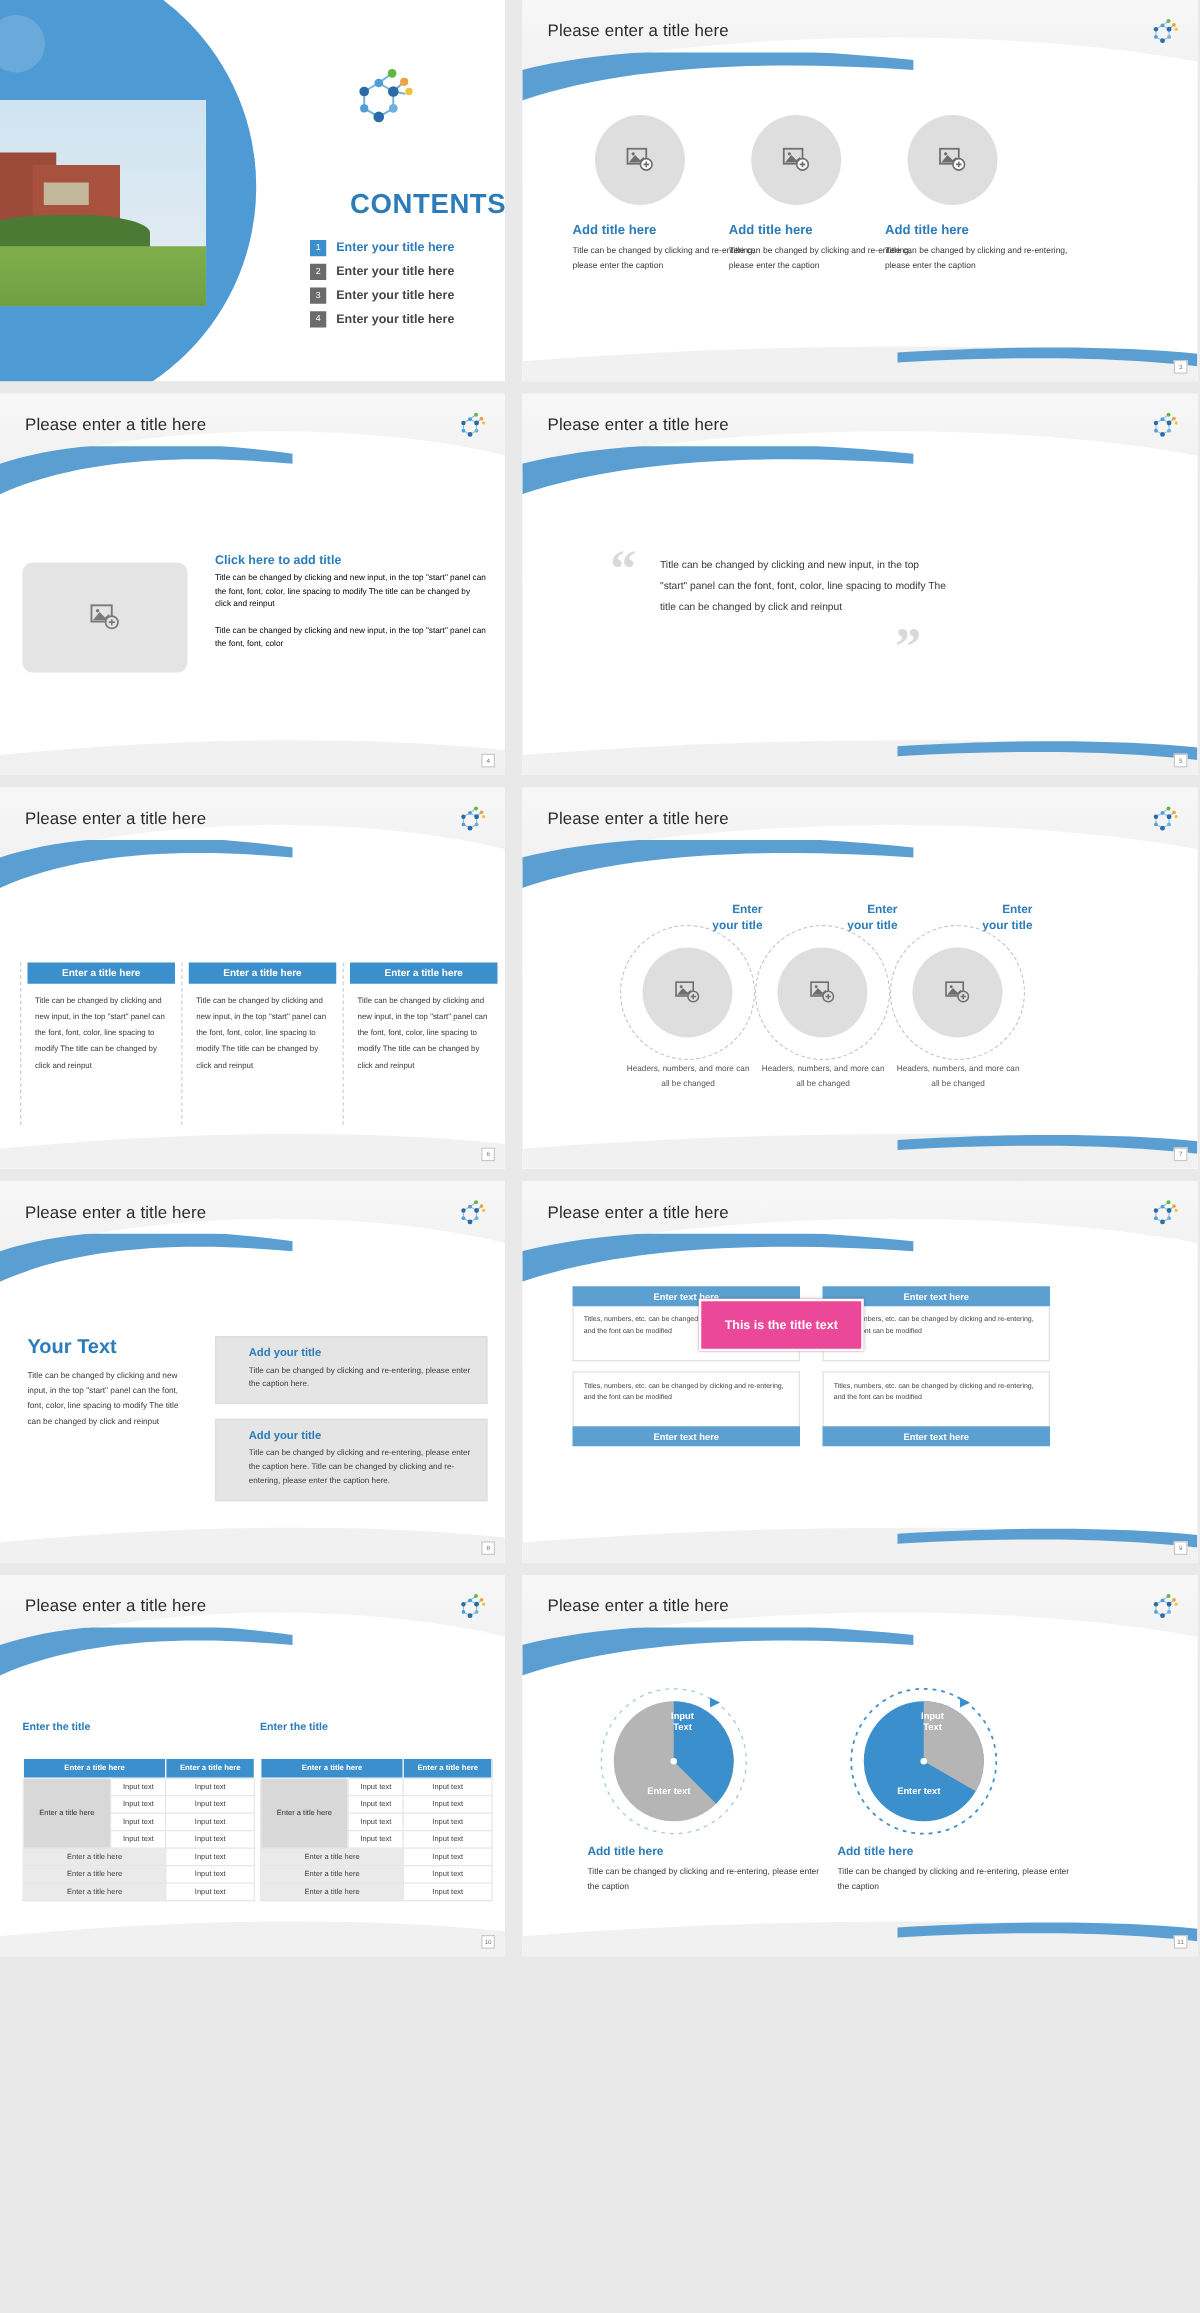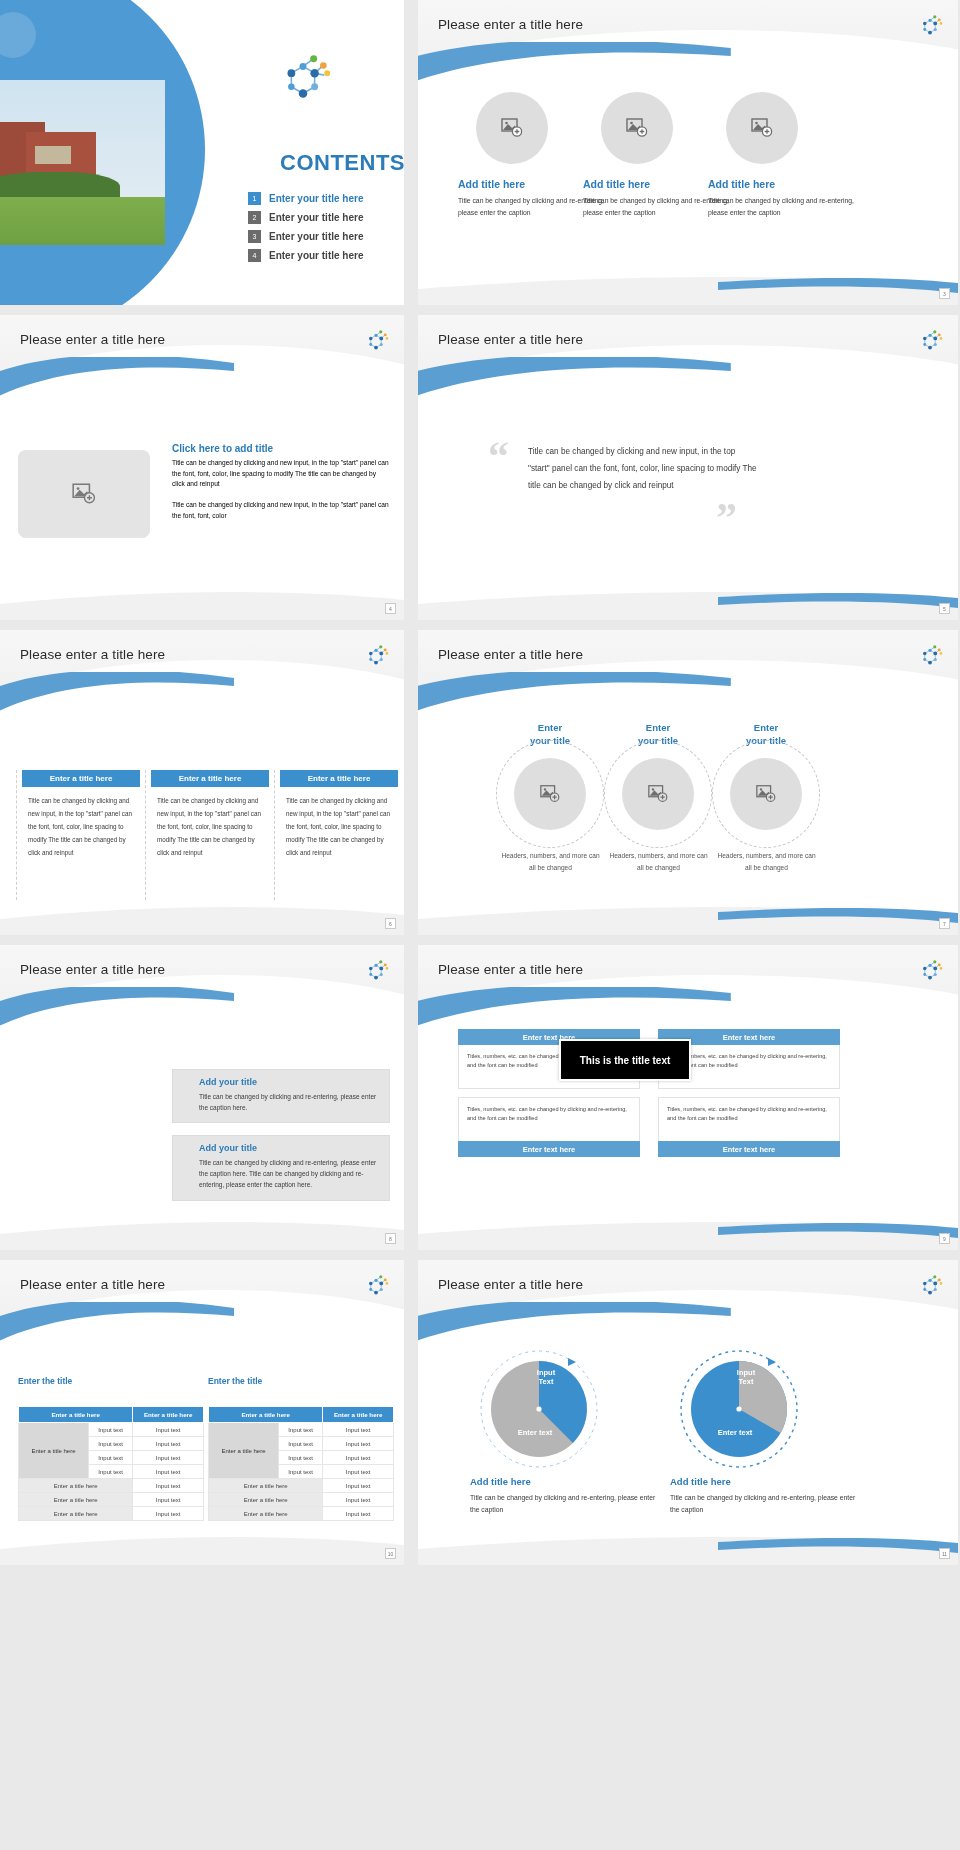--- a/index.html
+++ b/index.html
@@ -117,41 +117,41 @@
   .s5-quote-close { position:absolute; left:298px; top:182px; font-size:42px; color:#d9d9d9; font-weight:700; line-height:1; font-family:"Liberation Serif", serif;}
   .s5-txt { position:absolute; left:110px; top:128px; width:230px; font-size:8.2px; line-height:2.1; color:#3a3a3a; }
 
   
   .s6-col { position:absolute; top:140px; width:118px; }
   .s6-hd { background:#3b8fcd; color:#fff; font-size:8px; font-weight:700; text-align:center; padding:4px 0; }
   .s6-bd { font-size:6.3px; line-height:2.05; color:#3a3a3a; padding:8px 4px 0 6px; }
   .s6-div { position:absolute; top:140px; width:1px; border-left:1px dashed #cfcfcf; height:130px; }
 
   
-  .s7-col { position:absolute; top:92px; width:120px; text-align:center; }
+  .s7-col { position:absolute; top:92px; width:120px; text-align:right; }
   .s7-t { font-size:9.5px; color:#2b7cb9; font-weight:700; line-height:1.35; }
   .s7-ring { position:absolute; width:108px; height:108px; border:1px dashed #c6c6c6; border-radius:50%; top:110px; }
   .s7-circ { position:absolute; width:72px; height:72px; top:128px; }
   .s7-cap { position:absolute; top:220px; width:105px; text-align:center; font-size:6.6px; line-height:1.8; color:#555; }
 
   
   .s8-left { position:absolute; left:22px; top:124px; width:128px; }
   .s8-h { font-size:16px; color:#2b7cb9; font-weight:700; margin-bottom:8px; }
   .s8-p { font-size:6.6px; line-height:1.85; color:#3a3a3a; }
   .s8-box { position:absolute; left:172px; width:218px; border:1px solid #dcdcdc; background:#e5e5e5; padding:7px 10px 9px 26px; }
   .s8-box .bh { font-size:9px; color:#2b7cb9; font-weight:700; margin-bottom:4px; }
   .s8-box .bp { font-size:6.5px; line-height:1.72; color:#3a3a3a; }
 
   
   .s9-cell { position:absolute; width:182px; }
   .s9-hd { background:#5ba0d0; color:#fff; font-size:7.5px; font-weight:700; text-align:center; padding:3.5px 0; }
   .s9-bd { border:1px solid #e2e2e2; border-top:none; font-size:5.6px; color:#444; line-height:1.65; padding:7px 8px; height:44px; }
   .s9-center {
     position:absolute; left:141px; top:94px; width:132px; height:42px;
-    background:#000000; color:#fff; font-size:10px; font-weight:700;
+    background:#ec4899; color:#fff; font-size:10px; font-weight:700;
     display:flex; align-items:center; justify-content:center;
     border:2px solid #fff; box-shadow:0 0 3px rgba(0,0,0,.25);
   }
 
   
   .s10-wrap { position:absolute; top:116px; width:186px; }
   .s10-h { font-size:8.5px; color:#2b7cb9; font-weight:700; margin-bottom:20px; }
   table.t10 { border-collapse:collapse; width:100%; font-size:6px; color:#444; }
   table.t10 th { background:#3b8fcd; color:#fff; font-weight:700; padding:4px 2px; font-size:6.2px; border:1px solid #fff; }
   table.t10 td { border:1px solid #e6e6e6; padding:3.5px 4px; text-align:center; }
@@ -537,20 +537,24 @@
           <circle cx="32" cy="19" r="3.6" fill="#4f9ed6"></circle>
         <circle cx="44" cy="26" r="4.4" fill="#2b6ca8"></circle>
           <circle cx="44" cy="40" r="3.6" fill="#6fb0dd"></circle>
         <circle cx="32" cy="47" r="4.4" fill="#2b6ca8"></circle>
           <circle cx="20" cy="40" r="3.4" fill="#4f9ed6"></circle>
         <circle cx="43" cy="11" r="3.6" fill="#62b83f"></circle>
           <circle cx="53" cy="18" r="3.4" fill="#f0a33c"></circle>
         <circle cx="57" cy="26" r="3" fill="#f3c13a"></circle>
       </svg>
 
+      <div class="s8-left">
+        <div class="s8-h">Your Text</div>
+        <div class="s8-p">Title can be changed by clicking and new input, in the top "start" panel can the font, font, color, line spacing to modify The title can be changed by click and reinput</div>
+      </div>
 
       <div class="s8-box" style="top:124px;">
         <div class="bh">Add your title</div>
         <div class="bp">Title can be changed by clicking and re-entering, please enter the caption here.</div>
       </div>
       <div class="s8-box" style="top:190px;">
         <div class="bh">Add your title</div>
         <div class="bp">Title can be changed by clicking and re-entering, please enter the caption here. Title can be changed by clicking and re-entering, please enter the caption here.</div>
       </div>
 

